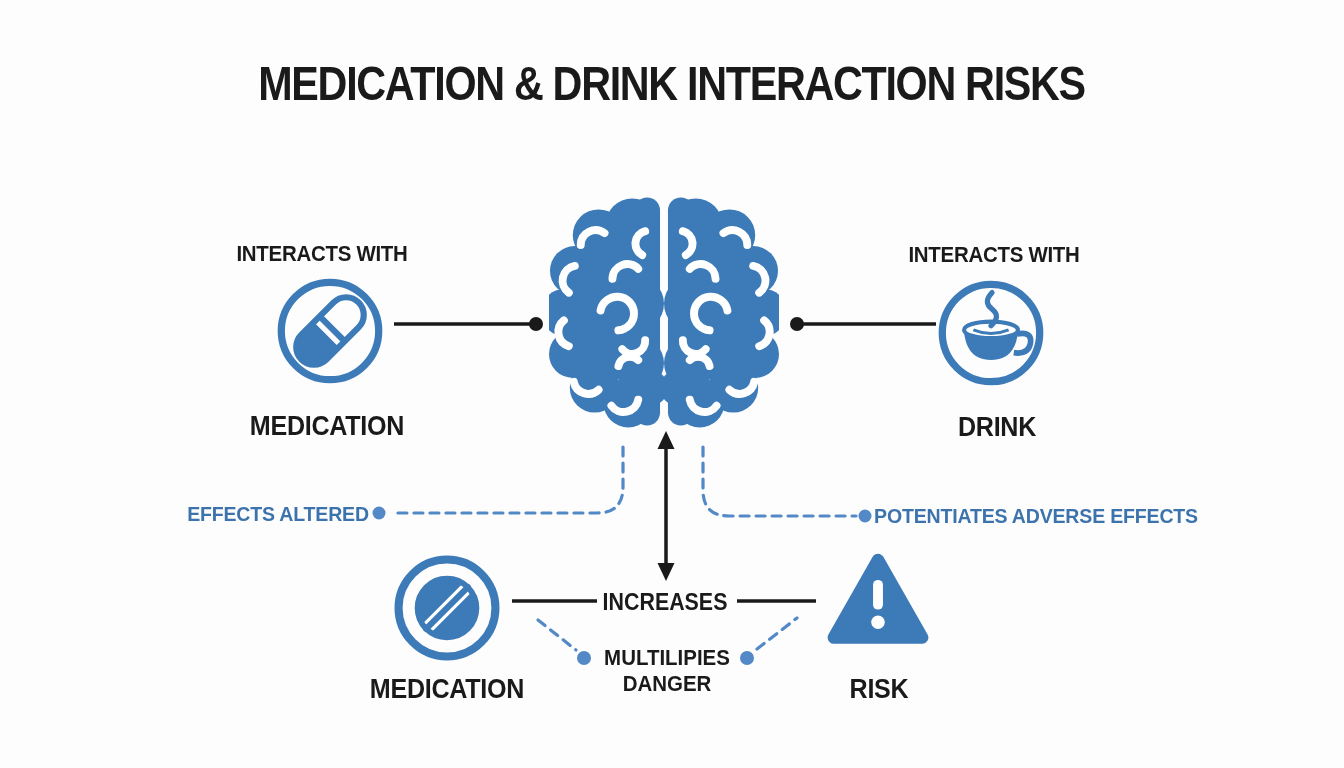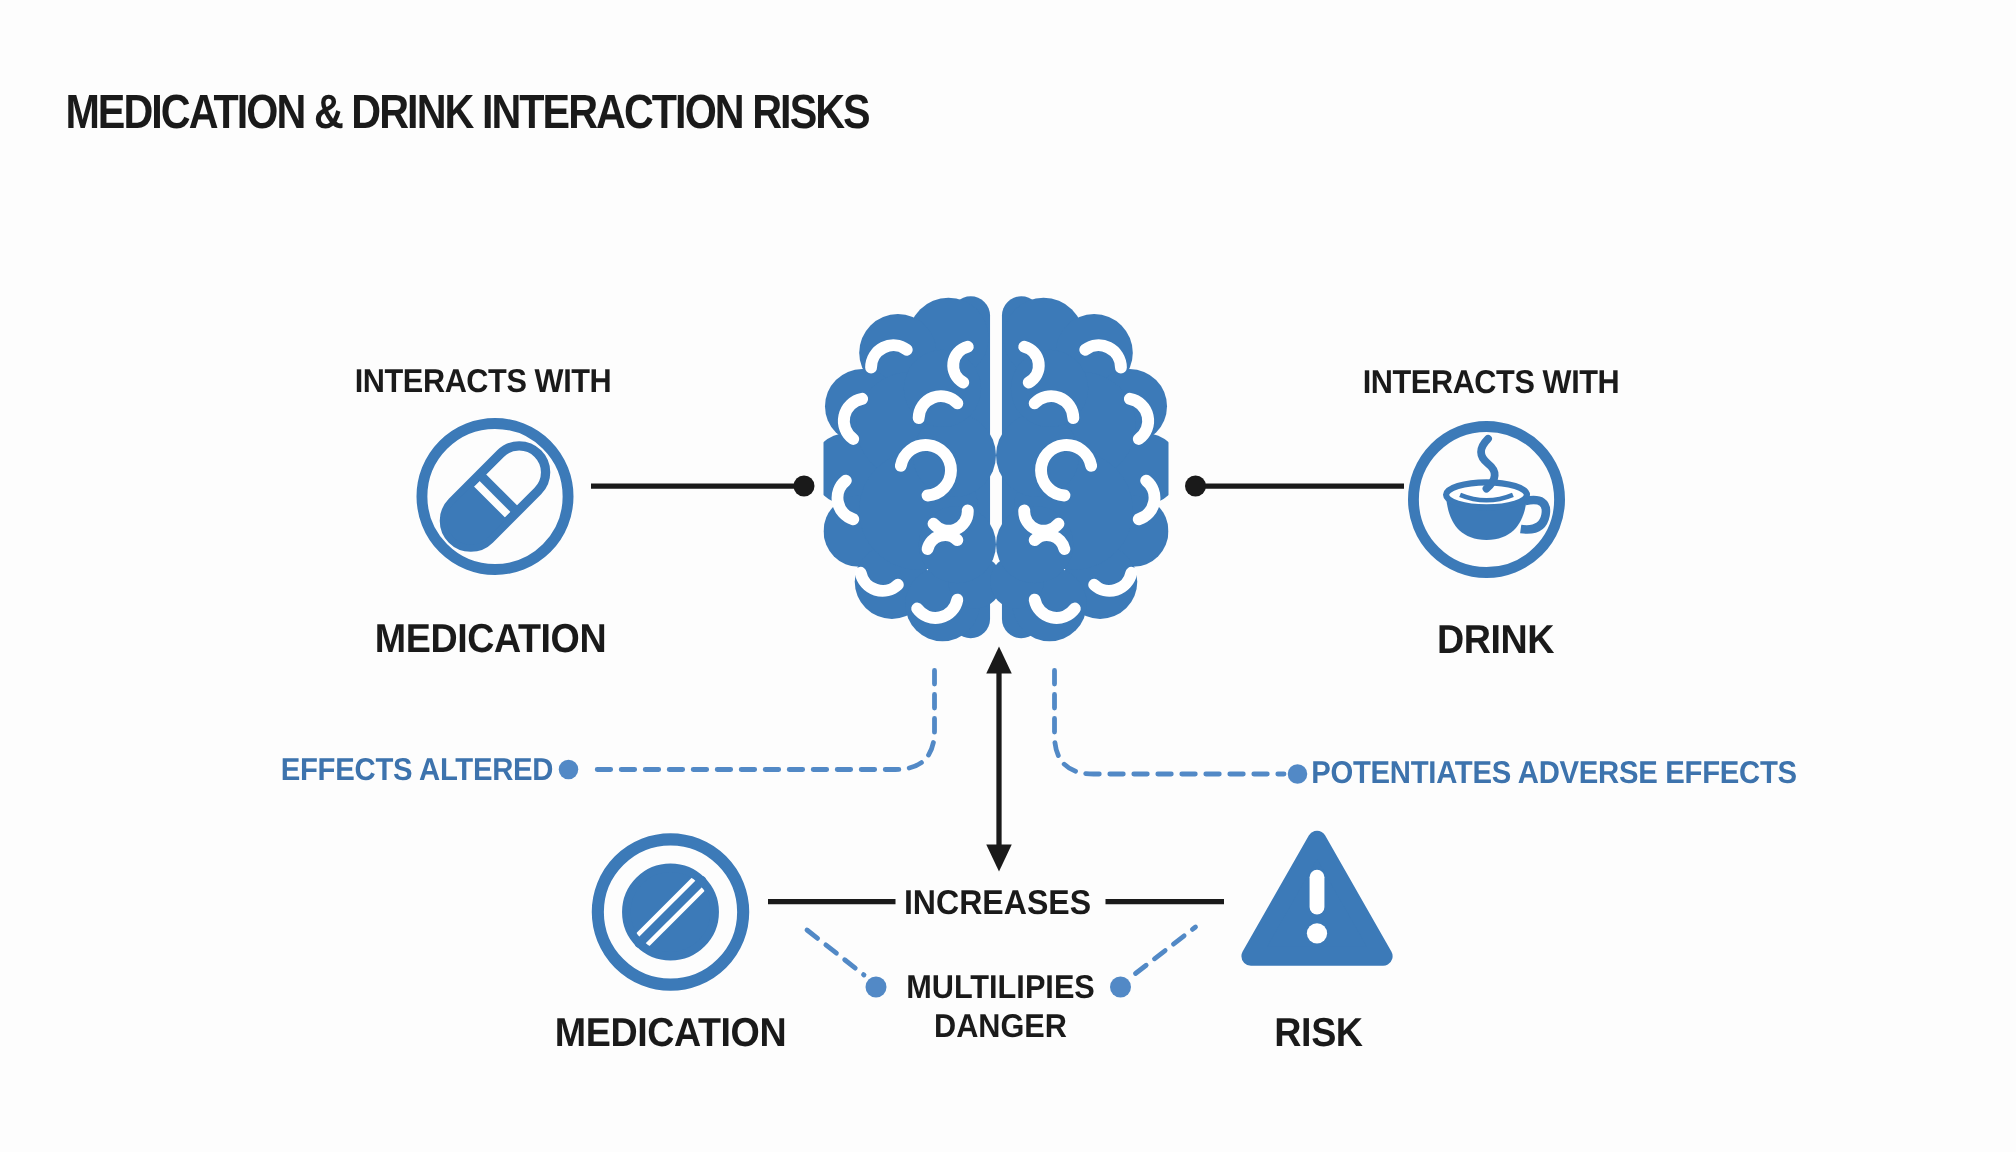--- a/index.html
+++ b/index.html
@@ -3,21 +3,21 @@
 <meta charset="utf-8">
 <style>
   html,body{margin:0;padding:0;}
   body{font-family:"Liberation Sans", sans-serif; background:#e8e8e8;}
   .canvas{
     position:relative; width:1344px; height:768px; overflow:hidden;
     background:var(--background,#fdfdfd);
   }
   .title{
     position:absolute; left:0; top:56px; width:1344px; margin:0;
-    font-size:32px; font-weight:bold;
+    text-align:center; font-size:48px; font-weight:bold;
     letter-spacing:-1.5px; color:var(--ink,#161616);
   }
   .title .condense{display:inline-block; transform:scaleX(0.86); transform-origin:center; white-space:nowrap;}
   .connector-layer{position:absolute; left:0; top:0; width:1344px; height:768px;}
   .ink-line{stroke:var(--ink,#161616); stroke-width:3.5; fill:none;}
   .ink-fill{fill:var(--ink,#161616);}
   .dash{stroke:var(--dashed_line,#5289c6); stroke-width:3.2; fill:none; stroke-dasharray:9 7; stroke-linecap:round;}
   .dash-dot{fill:var(--dashed_line,#5289c6);}
   .acc-fill{fill:var(--accent,#3c7ab8);}
   .acc-stroke{stroke:var(--accent,#3c7ab8); fill:none;}

